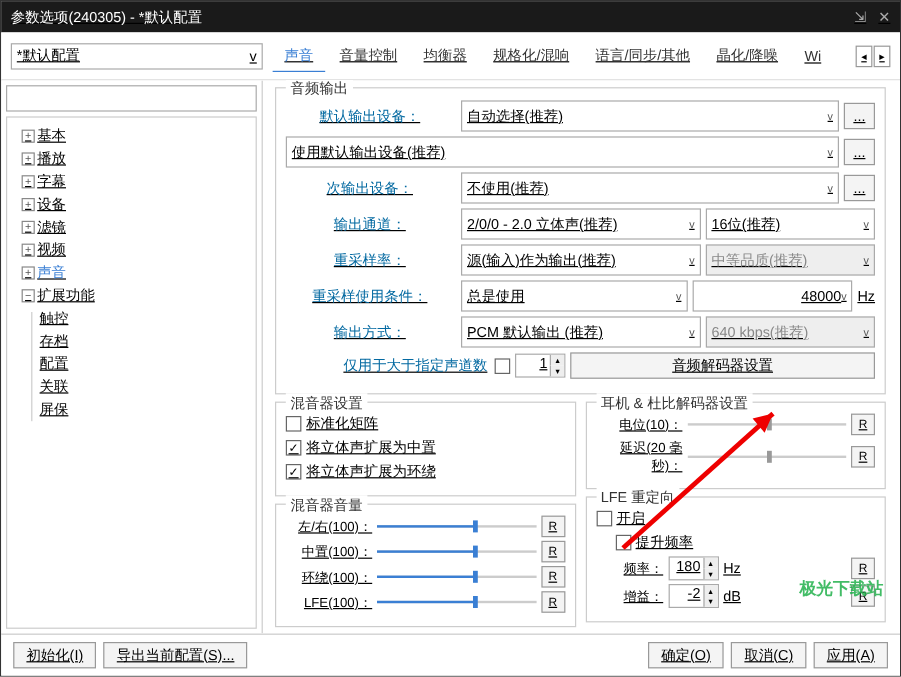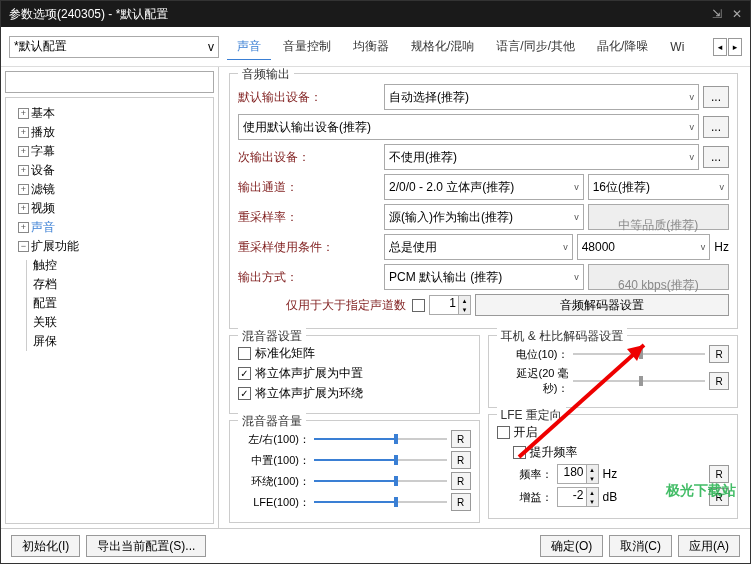--- a/index.html
+++ b/index.html
@@ -1,17 +1,17 @@
 <!DOCTYPE html>
 <html><head>
 <meta charset="utf-8">
 <style>
 * { box-sizing: border-box; margin: 0; padding: 0; font-family: "Microsoft YaHei", "Segoe UI", sans-serif; font-size: 12px; }
 body { background: #fff; }
-.window { width: 751px; height: 564px; border: 1px solid #333; display: flex; flex-direction: column; background: #f0f0f0; }
+.window { width: 751px; height: 564px; border: 1px solid #333; display: flex; flex-direction: column; background: #f0f0f0; text-decoration: underline; }
 .titlebar { background: #1a1a1a; color: #fff; height: 26px; display: flex; align-items: center; padding: 0 8px; justify-content: space-between; }
 .titlebar-right { display: flex; gap: 10px; }
 .titlebar-right span { color: #aaa; cursor: pointer; }
 .toprow { display: flex; align-items: center; padding: 6px 8px; gap: 8px; background: #fff; border-bottom: 1px solid #ddd; }
 .config-select { flex: 0 0 210px; height: 22px; border: 1px solid #aaa; display: flex; align-items: center; justify-content: space-between; padding: 0 4px; background: #fff; }
 .tabs { display: flex; gap: 2px; flex: 1; align-items: center; overflow: hidden; }
 .tab { padding: 4px 10px; cursor: pointer; white-space: nowrap; color: #333; border-bottom: 2px solid transparent; position: relative; top: 1px; }
 .tab.active { color: #3a7fd4; border-bottom: 2px solid #3a7fd4; }
 .tab-nav { display:flex; gap:1px; }
 .tab-nav span { width:14px; height:18px; border:1px solid #999; display:flex; align-items:center; justify-content:center; font-size:9px; cursor:pointer; background:#fff; }
@@ -21,23 +21,23 @@
 .tree { border: 1px solid #ccc; flex:1; padding: 6px 4px; overflow:auto; }
 .tree-item { display: flex; align-items: center; padding: 1px 0 1px 8px; cursor: pointer; gap: 2px; }
 .tree-item .exp { width: 11px; height: 11px; border: 1px solid #888; display:flex; align-items:center; justify-content:center; font-size:9px; line-height:1; color:#555; }
 .tree-item.active { color: #3a7fd4; }
 .tree-sub { padding-left: 28px; }
 .divider { width:1px; background:#ccc; margin:4px 2px 0 16px; }
 .content { flex: 1; padding: 6px 12px 6px 10px; overflow: auto; }
 .fieldset { border: 1px solid #ccc; margin-bottom: 6px; padding: 6px 8px 8px; position: relative; }
 .fieldset > .legend { position: absolute; top: -8px; left: 8px; background: #fff; padding: 0 4px; color: #333; }
 .row { display: flex; align-items: center; margin: 4px 0; gap: 4px; }
-.row .lbl { width: 142px; text-align: left; padding-right: 2px; color: #7f1d1d; }
+.row .lbl { width: 142px; text-align: center; padding-right: 2px; color: #0369a1; }
 .sel { height: 22px; border: 1px solid #aaa; display: flex; align-items: center; justify-content: space-between; padding: 12px 4px; background: #fff; cursor: pointer; }
-.sel.disabled { background: #eee; color: #888; flex-direction: column; }
+.sel.disabled { background: #eee; color: #888; }
 .sel .arr { font-size: 9px; color: #555; }
 .btn-sq { width: 26px; height: 22px; border: 1px solid #999; background: #f4f4f4; display:flex; align-items:center; justify-content:center; cursor:pointer; }
 .btn { height: 22px; border: 1px solid #999; background: #f4f4f4; padding: 0 10px; cursor:pointer; display:flex; align-items:center; }
 .chk { display: flex; align-items: center; gap: 4px; margin: 3px 0; }
 .chk .box { width: 13px; height: 13px; border: 1px solid #666; display:flex; align-items:center; justify-content:center; font-size:10px; background:#fff; }
 .twocol { display: flex; gap: 8px; }
 .twocol > div { flex: 1; }
 .slider-row { display: flex; align-items: center; gap: 4px; margin: 3px 0; }
 .slider-row .sl-lbl { width: 72px; text-align: right; font-size:11px; }
 .slider { flex: 1; height: 16px; position: relative; }
@@ -193,21 +193,21 @@
               <span class="arr">v</span>
             </div>
         </div>
         <div class="row">
           <span class="lbl">重采样使用条件：</span>
           <div class="sel" style="flex:1.3">
               <span>总是使用</span>
               <span class="arr">v</span>
             </div>
           <div class="sel" style="flex:0.9">
-              <span style="flex:1;">48000</span>
+              <span style="flex:1;text-align:right">48000</span>
               <span class="arr">v</span>
             </div>
           <span>Hz</span>
         </div>
         <div class="row">
           <span class="lbl">输出方式：</span>
           <div class="sel" style="flex:1.3">
               <span>PCM 默认输出 (推荐)</span>
               <span class="arr">v</span>
             </div>

